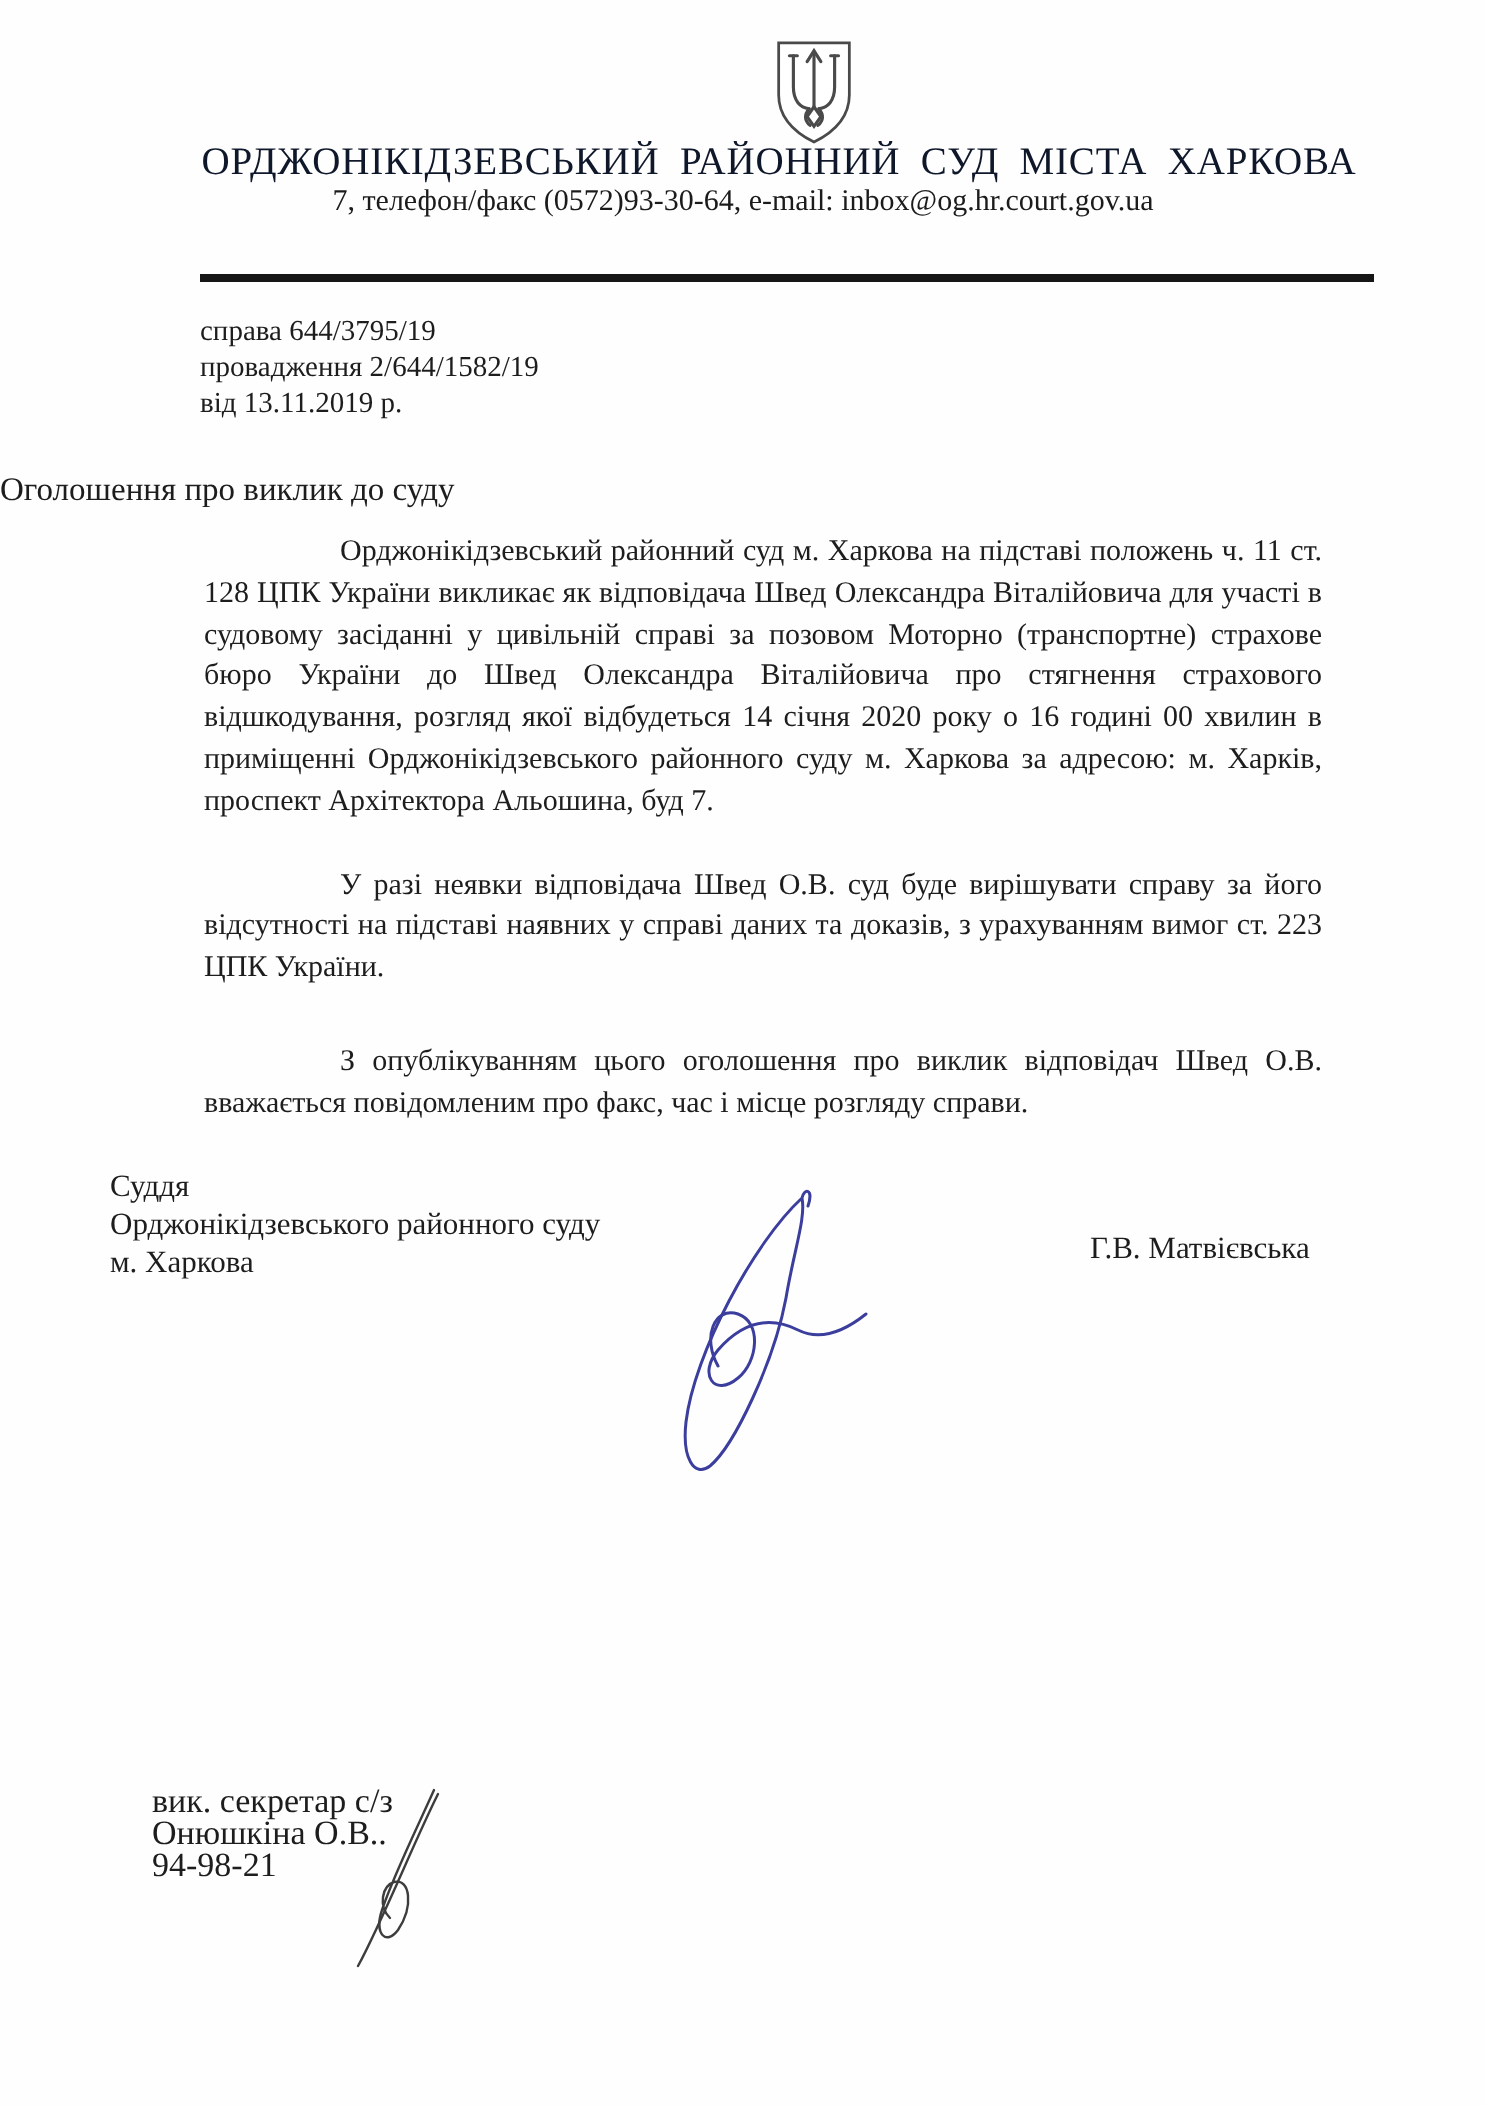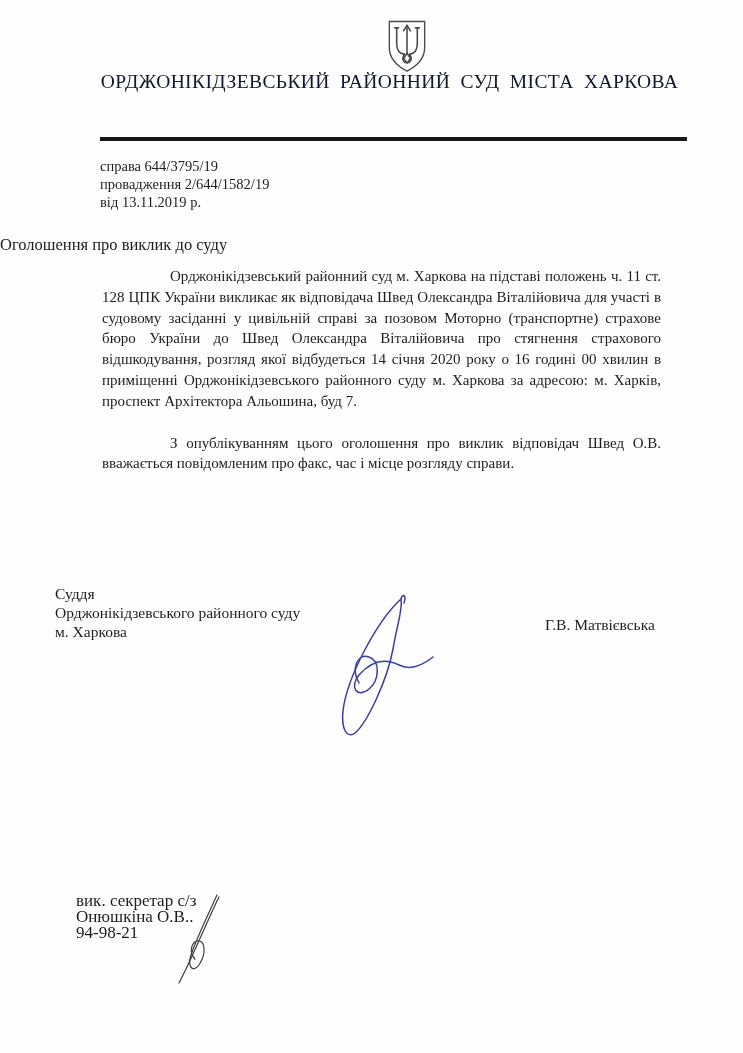--- a/index.html
+++ b/index.html
@@ -94,34 +94,36 @@
           <path d="M12.5 8 H16.5"></path>
           <path d="M33.5 8 H37.5"></path>
           <path d="M25 34 L21.5 39 L25 44 L28.5 39 Z"></path>
           <path d="M22.5 35 C20 38 20 41 23 43.5"></path>
           <path d="M27.5 35 C30 38 30 41 27 43.5"></path>
         </g>
       </svg>
     </span>
     <div class="court-title">ОРДЖОНІКІДЗЕВСЬКИЙ РАЙОННИЙ СУД МІСТА ХАРКОВА</div>
     <div class="court-address">
+      <div>7, телефон/факс (0572)93-30-64, e-mail: inbox@og.hr.court.gov.ua</div>
     </div>
     <div class="head-rule"></div>
   </div>
 
   <div class="case-info">
     <div>справа 644/3795/19</div>
     <div>провадження 2/644/1582/19</div>
     <div>від 13.11.2019 р.</div>
   </div>
 
   <div class="doc-title">Оголошення про виклик до суду</div>
 
   <div class="doc-body">
     <p>Орджонікідзевський районний суд м. Харкова на підставі положень ч. 11 ст. 128 ЦПК України викликає як відповідача Швед Олександра Віталійовича для участі в судовому засіданні у цивільній справі за позовом Моторно (транспортне) страхове бюро України до Швед Олександра Віталійовича про стягнення страхового відшкодування, розгляд якої відбудеться 14 січня 2020 року о 16 годині 00 хвилин в приміщенні Орджонікідзевського районного суду м. Харкова за адресою: м. Харків, проспект Архітектора Альошина, буд 7.</p>
+    <p>У разі неявки відповідача Швед О.В. суд буде вирішувати справу за його відсутності на підставі наявних у справі даних та доказів, з урахуванням вимог ст. 223 ЦПК України.</p>
     <p>З опублікуванням цього оголошення про виклик відповідач Швед О.В. вважається повідомленим про факс, час і місце розгляду справи.</p>
   </div>
 
   <div class="judge-block">
     <div>Суддя</div>
     <div>Орджонікідзевського районного суду</div>
     <div>м. Харкова</div>
   </div>
 
   <span class="judge-sig">

